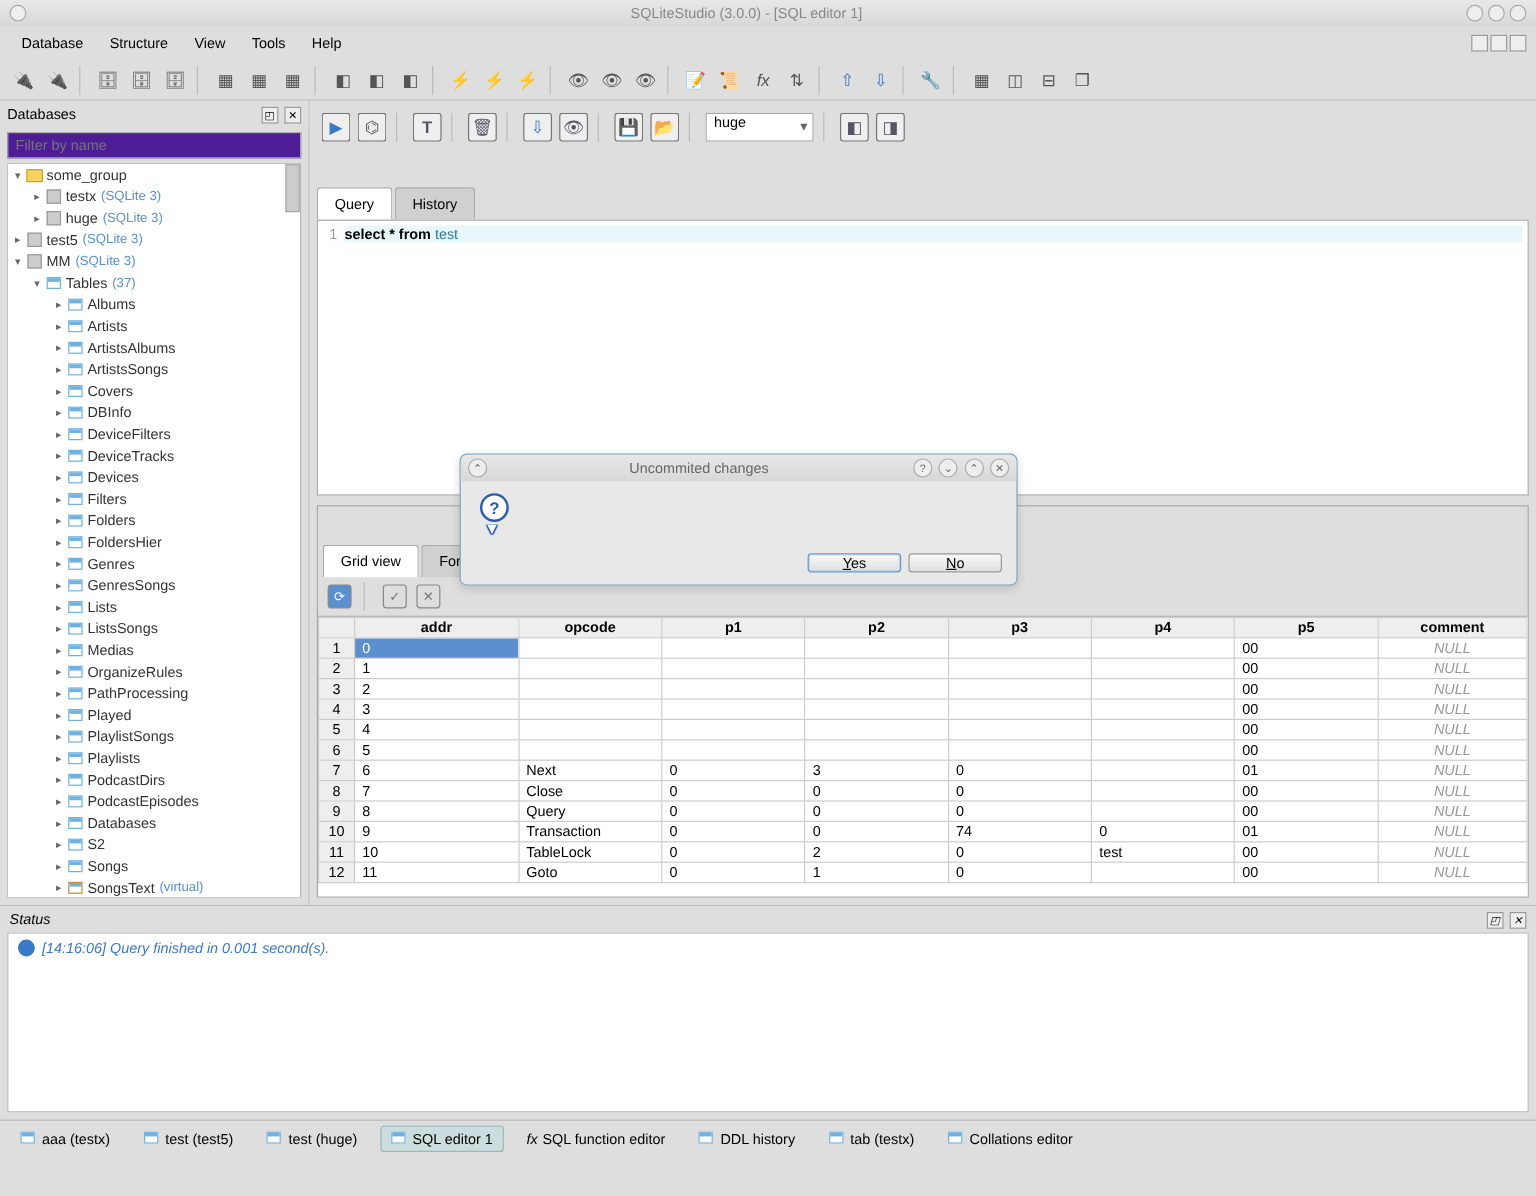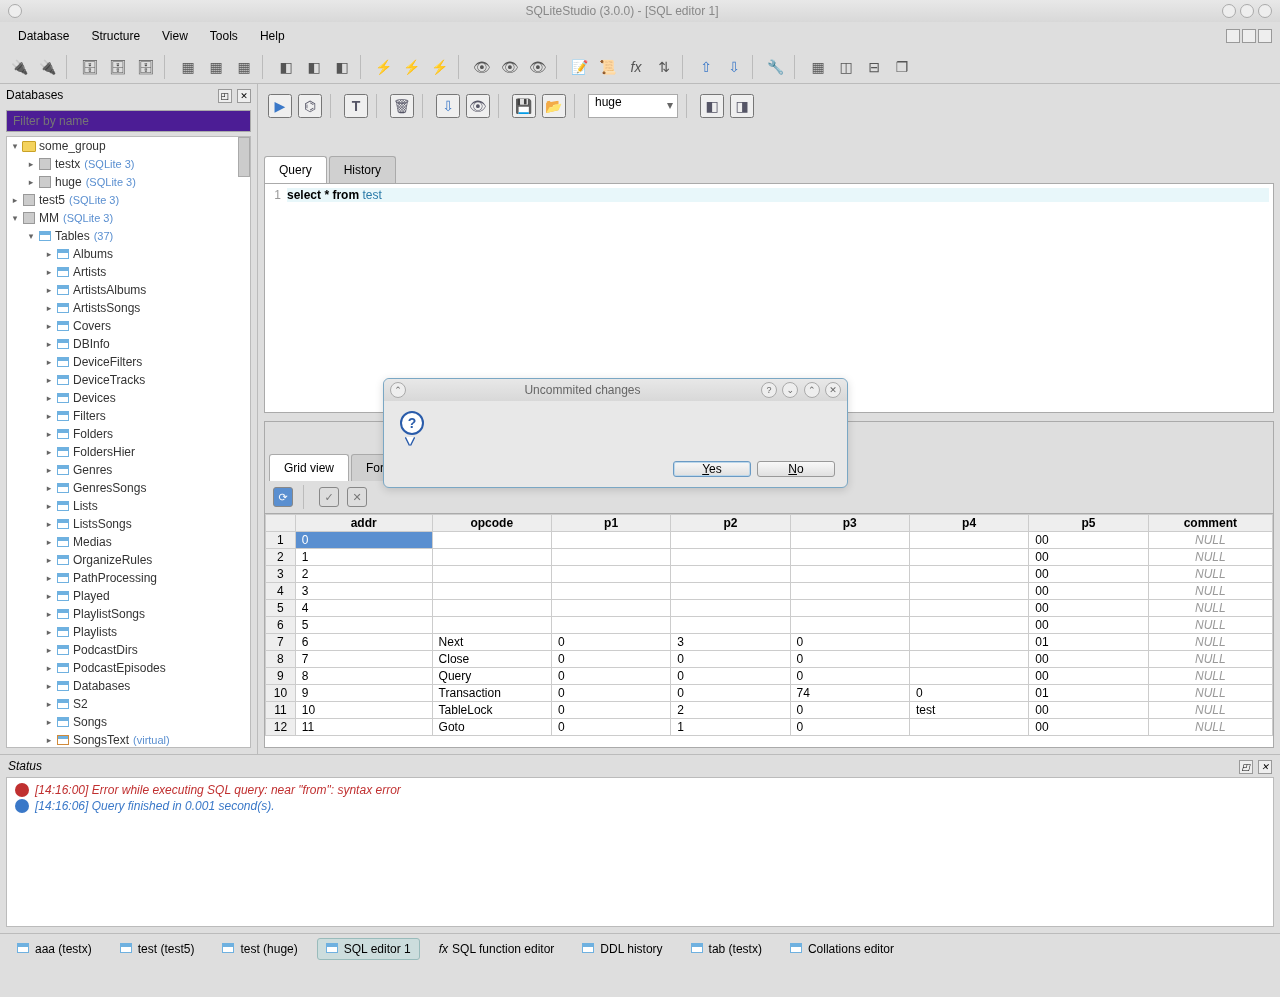--- a/index.html
+++ b/index.html
@@ -650,24 +650,20 @@
 
 <div class="status-panel">
   <div class="status-header">
     <span class="status-header-title">Status</span>
     <div class="db-panel-controls">
       <span>◰</span>
       <span>✕</span>
     </div>
   </div>
   <div class="status-body" id="status-body">
-      <div class="status-line status-err">
-        <span class="status-icon"></span>
-        <span>[14:16:00]  Error while executing SQL query: near "from": syntax error</span>
-      </div>
       <div class="status-line status-info">
         <span class="status-icon"></span>
         <span>[14:16:06]  Query finished in 0.001 second(s).</span>
       </div>
     </div>
 </div>
 
 <div class="taskbar" id="taskbar">
     <div class="task-item">
       <span class="task-icon"><span class="tbl-icon" style="display:inline-block;"></span></span>

